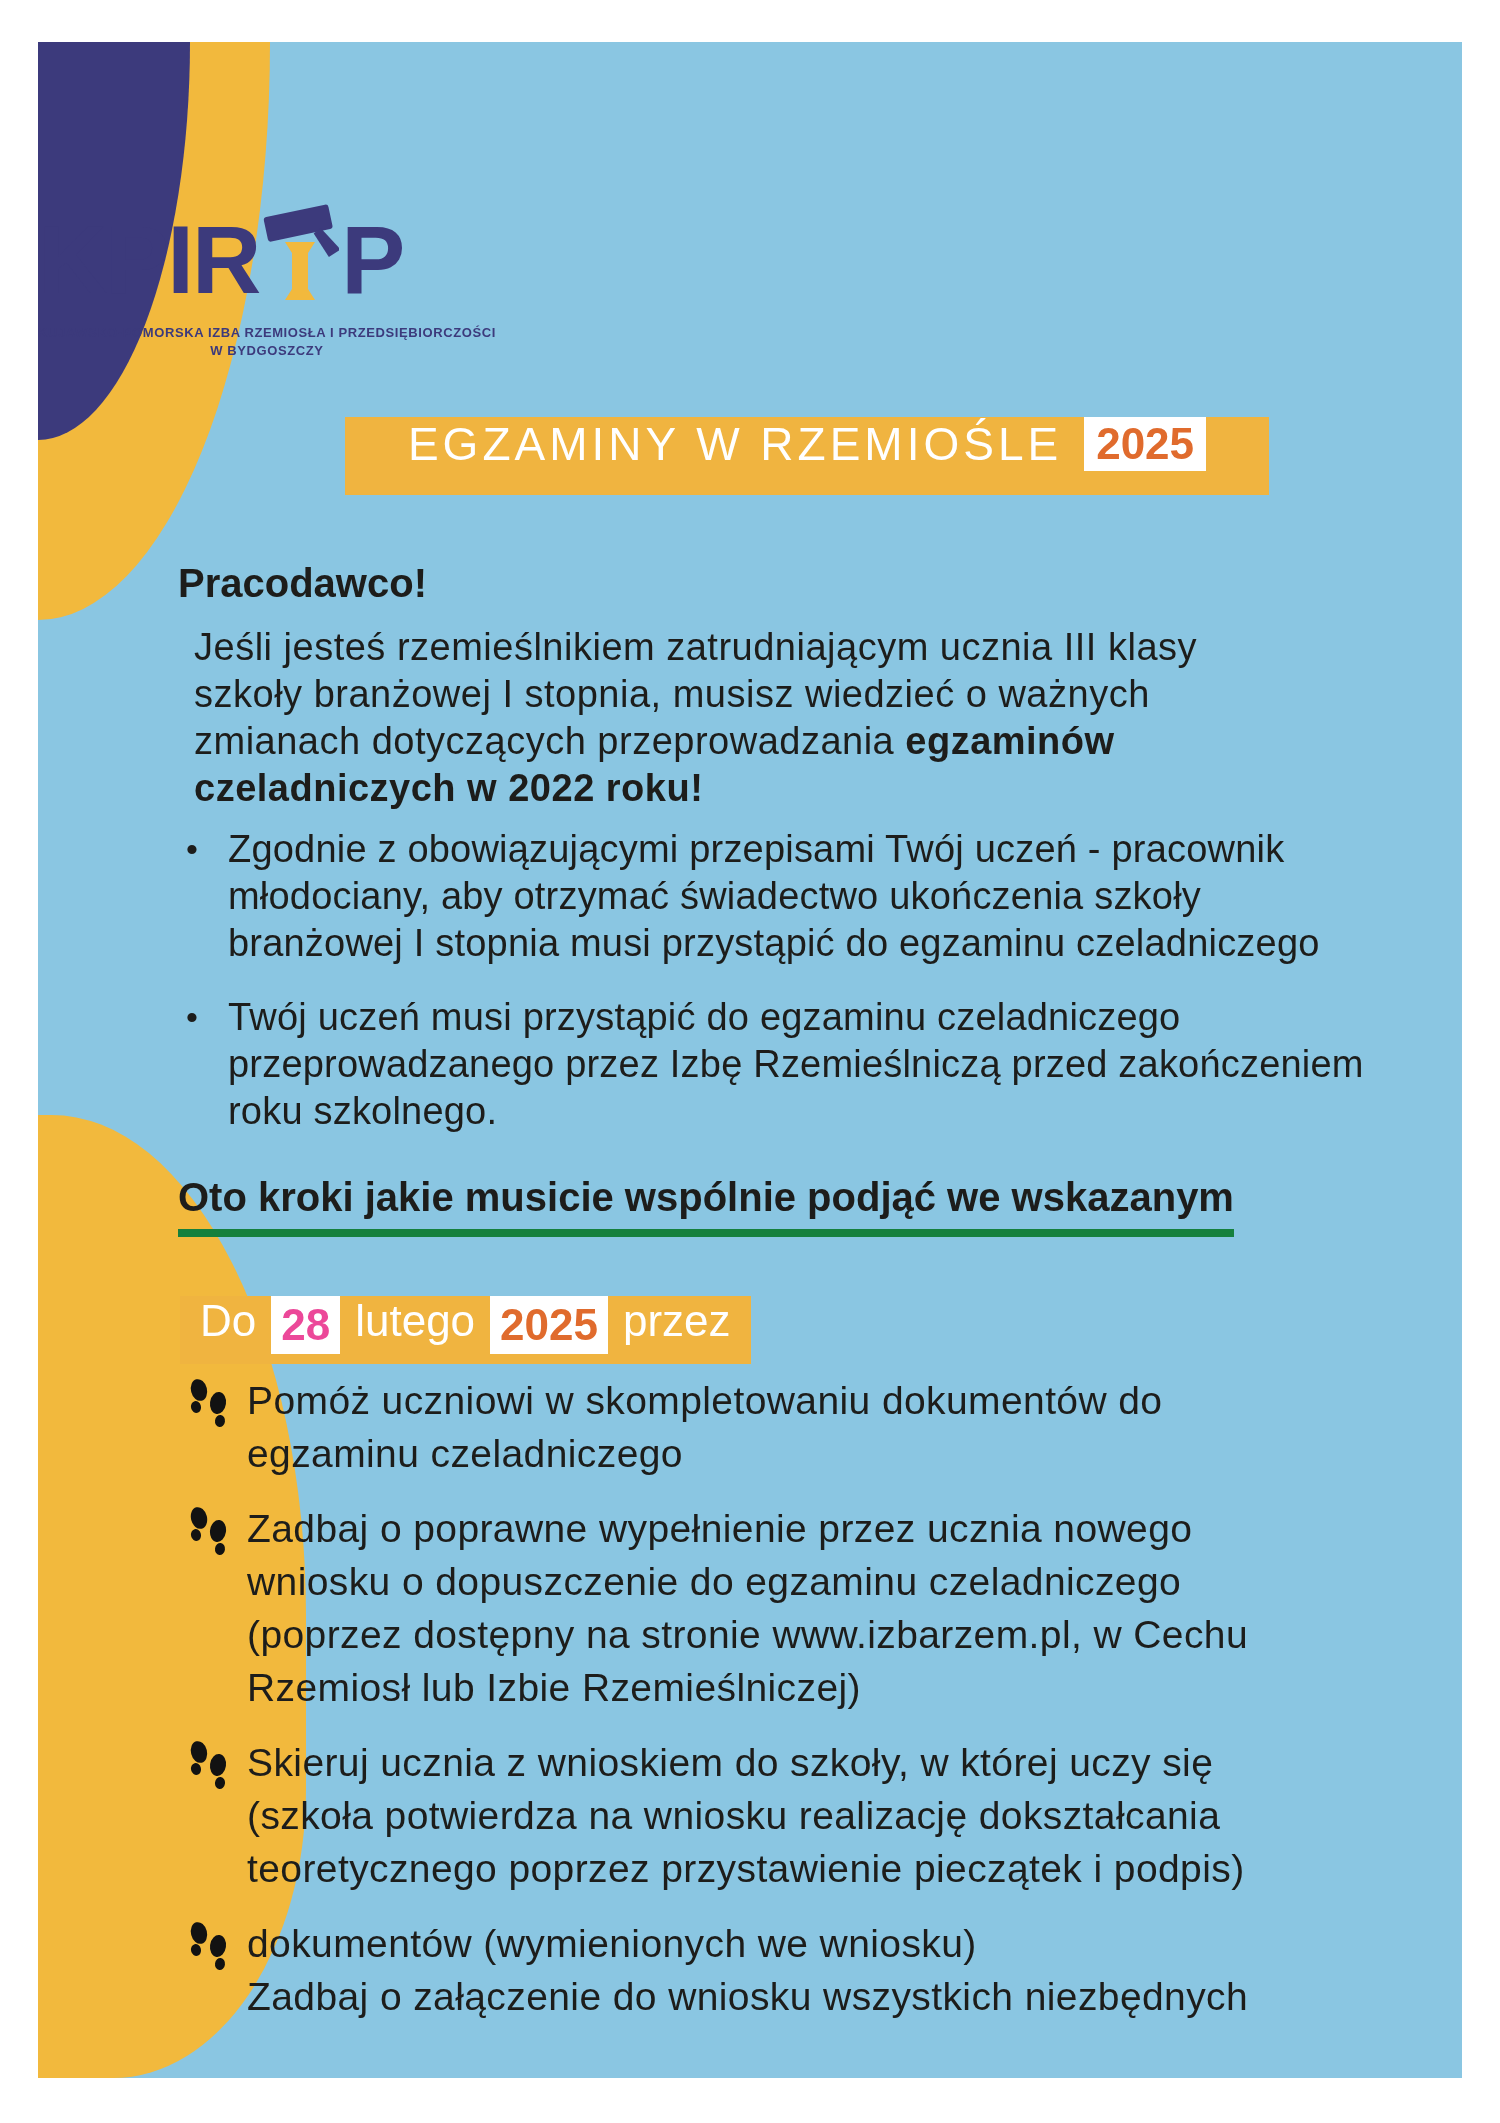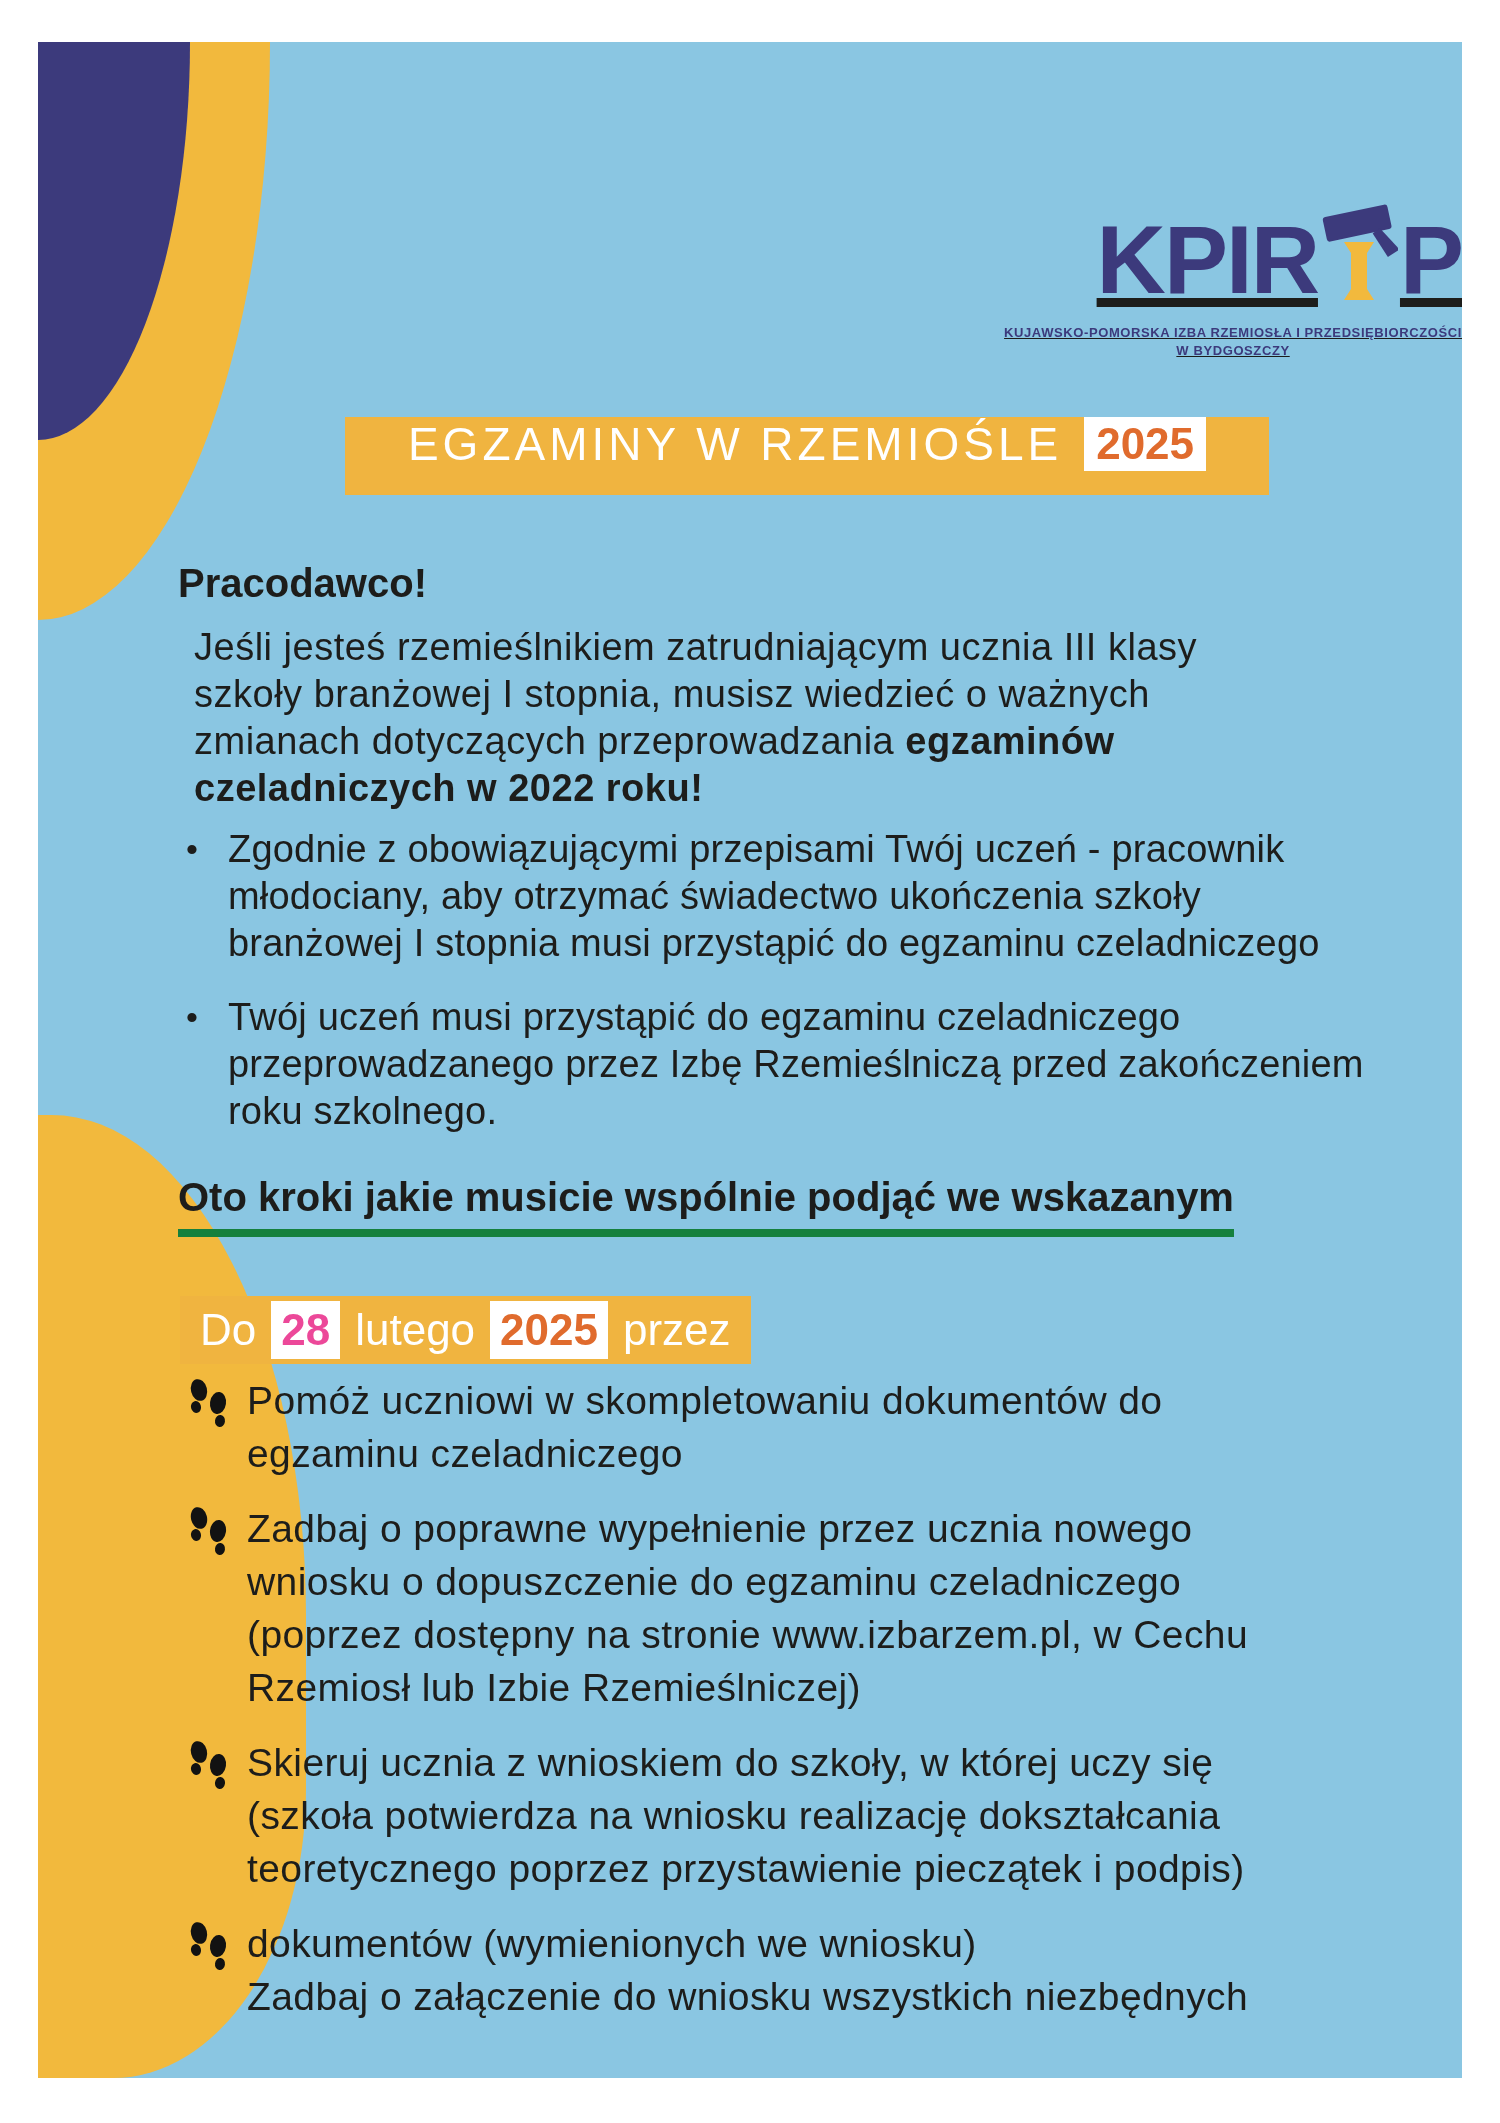--- a/index.html
+++ b/index.html
@@ -20,21 +20,21 @@
     position:absolute;left:0;top:0;width:152px;height:398px;
     background:#3C3A7C;border-bottom-right-radius:100% 100%;
   }
   .blob-yellow{
     position:absolute;left:0;top:1073px;width:268px;height:963px;
     background:#F2B93D;
     border-top-right-radius:95% 52%;
     border-bottom-right-radius:72% 30%;
   }
   
-  .logo-block{position:absolute;left:0;right:0;top:168px;display:flex;flex-direction:column;align-items:flex-end;text-decoration:underline;}
+  .logo-block{position:absolute;left:0;right:0;top:168px;display:flex;flex-direction:column;align-items:flex-start;}
   .logo-row{display:flex;align-items:flex-start;}
   .logo-letters{
     font-size:96px;font-weight:700;color:#3C3A7C;letter-spacing:-2px;line-height:100px;
   }
   .hammer-wrap{width:76px;height:114px;margin:-16px 2px 0 4px;}
   .logo-caption{
     margin-top:14px;text-align:center;color:#3C3A7C;font-weight:700;
     font-size:13px;letter-spacing:0.6px;line-height:18px;
   }
   
@@ -54,21 +54,21 @@
   
   .info-bullets{position:absolute;left:140px;top:784px;width:1240px;}
   .info-bullet{position:relative;padding-left:50px;font-size:38px;line-height:47px;letter-spacing:0.2px;margin-bottom:27px;}
   .dot{position:absolute;left:8px;top:0;font-size:34px;}
   
   .steps-heading{position:absolute;left:140px;top:1126px;font-size:40px;font-weight:700;line-height:58px;}
   .underlined{display:inline-block;border-bottom:8px solid #15803d;padding-bottom:3px;}
   
   .deadline-banner{
     position:absolute;left:142px;top:1254px;height:68px;
-    background:#F0B440;display:inline-flex;align-items:center;gap:15px;padding:0 20px;
+    background:#F0B440;display:inline-flex;align-items:flex-start;gap:15px;padding:0 20px;
   }
   .deadline-word{color:#ffffff;font-size:44px;}
   .deadline-badge{background:#ffffff;font-size:44px;font-weight:700;padding:4px 10px;line-height:50px;}
   .deadline-day{color:#ec4899;}
   .deadline-year{color:#E06B2D;}
   
   .steps{position:absolute;left:145px;top:1332px;width:1245px;}
   .step{position:relative;padding-left:64px;font-size:39px;line-height:53px;letter-spacing:0.4px;margin-bottom:22px;}
   .fp{position:absolute;left:0;top:2px;width:48px;height:54px;}
 </style>

